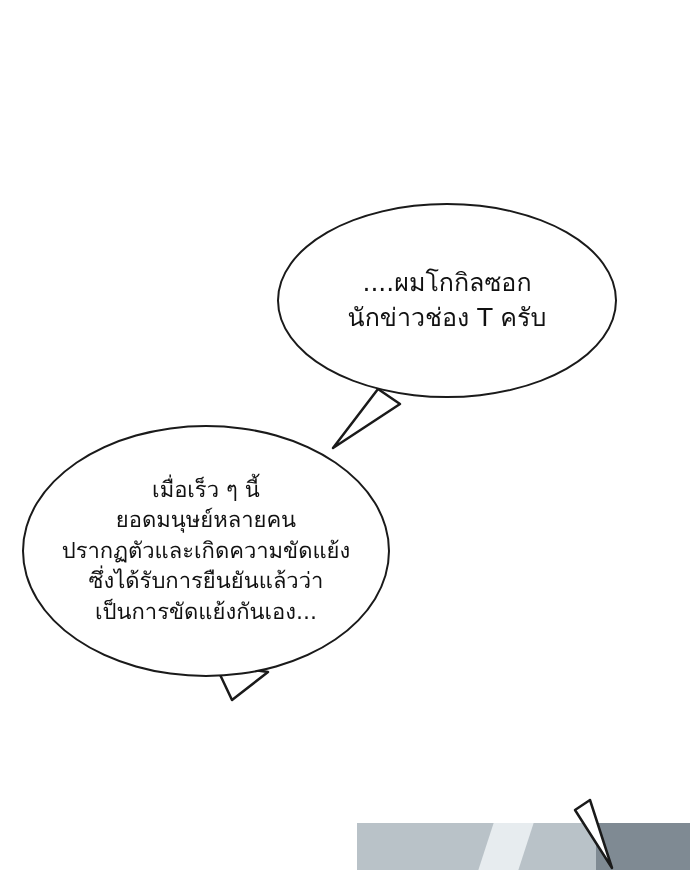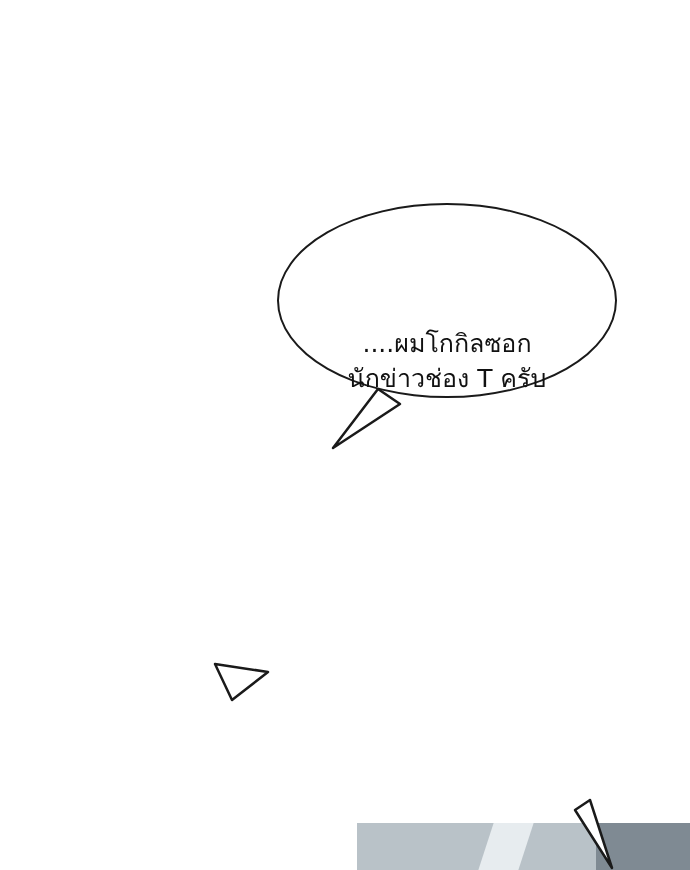--- a/index.html
+++ b/index.html
@@ -27,21 +27,21 @@
   .bg-panel.light {
     background: #e7ecef;
   }
   .bubble {
     position: absolute;
     box-sizing: border-box;
     background: #ffffff;
     border: 2.5px solid #1a1a1a;
     border-radius: 50%;
     display: flex;
-    align-items: flex-end;
+    align-items: center;
     justify-content: center;
     text-align: center;
     color: #111111;
     line-height: 1.38;
   }
   .bubble .txt {
     display: block;
     width: 100%;
     padding: 0 10px;
     white-space: pre-line;
@@ -93,15 +93,22 @@
     <polygon points="378,389 333,448 400,404" fill="#ffffff" stroke="#1a1a1a" stroke-width="2.5" stroke-linejoin="round"></polygon>
     <polygon points="215,664 232,700 268,672" fill="#ffffff" stroke="#1a1a1a" stroke-width="2.5" stroke-linejoin="round"></polygon>
     <polygon points="575,810 612,868 590,800" fill="#ffffff" stroke="#1a1a1a" stroke-width="2.5" stroke-linejoin="round"></polygon>
   </svg>
 
   <div class="bubble" id="bubble-top">
     <span class="txt">....ผมโกกิลซอก
 นักข่าวช่อง T ครับ</span>
   </div>
 
+  <div class="bubble" id="bubble-mid">
+    <span class="txt">เมื่อเร็ว ๆ นี้
+ยอดมนุษย์หลายคน
+ปรากฏตัวและเกิดความขัดแย้ง
+ซึ่งได้รับการยืนยันแล้วว่า
+เป็นการขัดแย้งกันเอง...</span>
+  </div>
 
 
 </div>
 
 </body></html>

